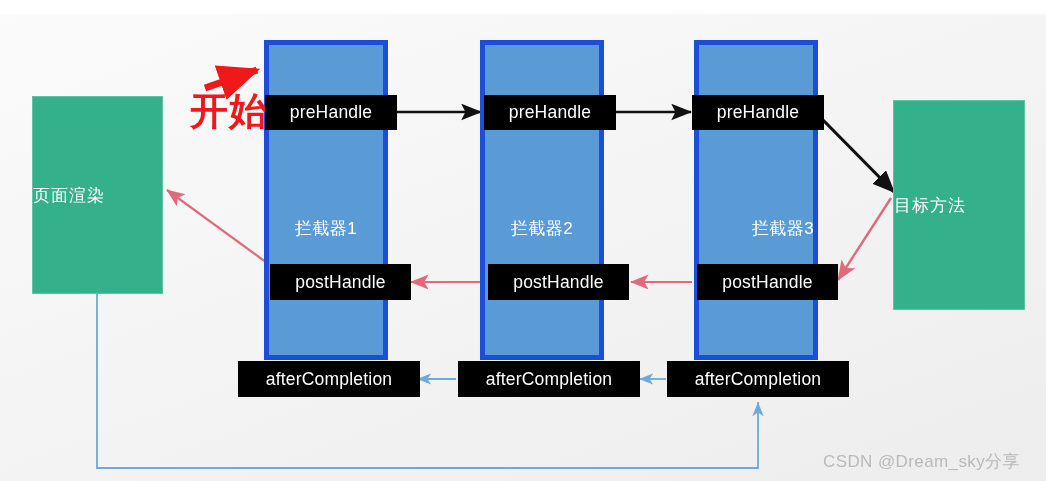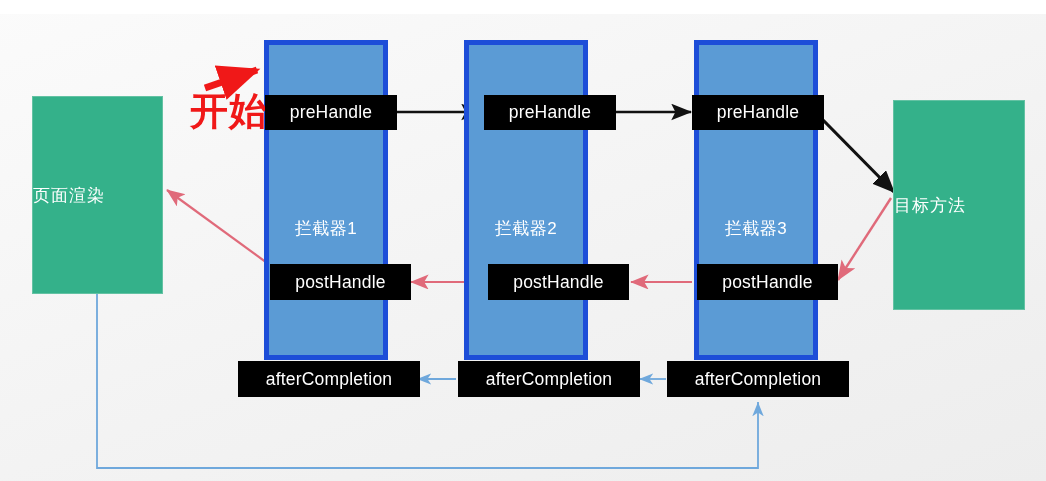--- a/index.html
+++ b/index.html
@@ -142,24 +142,24 @@
     <line x1="666" y1="379" x2="639" y2="379" stroke="#6fa8dc" stroke-width="1.8" marker-end="url(#arw-blue)"></line>
 
     <line x1="456" y1="379" x2="417" y2="379" stroke="#6fa8dc" stroke-width="1.8" marker-end="url(#arw-blue)"></line>
 
     <path d="M97,294 L97,468 L758,468 L758,402" stroke="#6fa8dc" stroke-width="1.8" fill="none" marker-end="url(#arw-blue)"></path>
   </svg>
 
   <div class="col" style="left:264px; top:40px; width:124px; height:320px;">
     <div class="col-label" style="top:172px;">拦截器1</div>
   </div>
-  <div class="col" style="left:464px; top:40px; width:124px; height:320px;">
+  <div class="col" style="left:480px; top:40px; width:124px; height:320px;">
     <div class="col-label" style="top:172px;">拦截器2</div>
   </div>
-  <div class="col" style="left:694px; top:40px; width:124px; height:320px;">
+  <div class="col" style="left:694px; top:40px; width:124px; height:320px;padding-left:27px;">
     <div class="col-label" style="top:172px;">拦截器3</div>
   </div>
 
   <div class="green-box" style="left:32px; top:96px; width:131px; height:198px;">
     <span>页面渲染</span>
   </div>
   <div class="green-box" style="left:893px; top:100px; width:132px; height:210px;">
     <span>目标方法</span>
   </div>
 
@@ -188,14 +188,15 @@
   <div class="chip" style="left:238px; top:361px; width:182px; height:36px;">
     <span>afterCompletion</span>
   </div>
   <div class="chip" style="left:458px; top:361px; width:182px; height:36px;">
     <span>afterCompletion</span>
   </div>
   <div class="chip" style="left:667px; top:361px; width:182px; height:36px;">
     <span>afterCompletion</span>
   </div>
 
+  <div class="watermark" style="left:823px; top:450px;">CSDN @Dream_sky分享</div>
 
 </div>
 
 </body></html>

